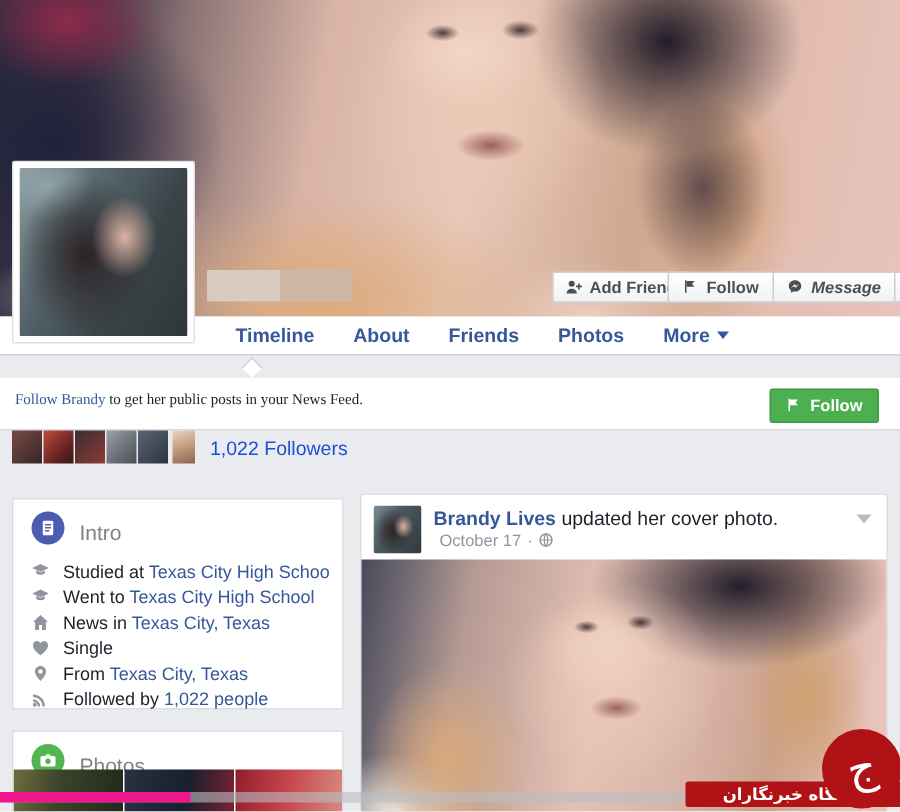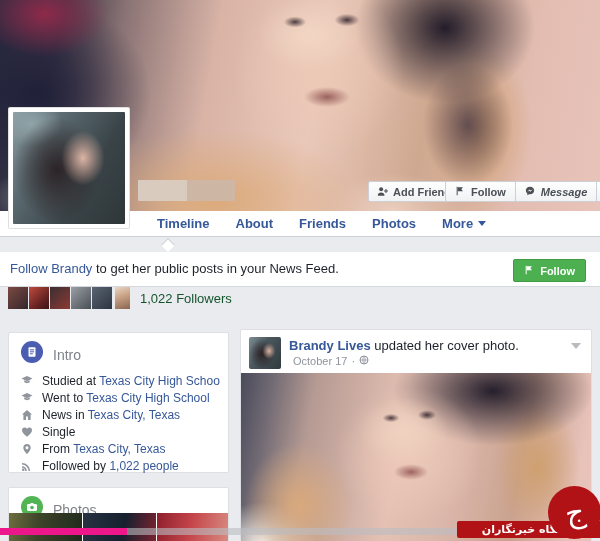--- a/index.html
+++ b/index.html
@@ -51,32 +51,32 @@
         box-sizing:border-box;border-radius:2px;padding:4px;z-index:5;cursor:pointer;}
   .ppic-img{width:112px;height:112px;border-radius:1px;
     background:
       radial-gradient(ellipse 30px 38px at 70px 46px,#dcb4a4, rgba(220,180,164,0) 72%),
       radial-gradient(ellipse 55px 66px at 44px 58px,#2c2326, rgba(44,35,38,0) 80%),
       radial-gradient(ellipse 42px 30px at 18px 12px,#8fa3a8, rgba(143,163,168,0) 75%),
       linear-gradient(120deg,#8fa0a4,#5a6a70 30%,#3a4448 65%,#2e3638);}
 
   
   .banner{left:0;top:252px;width:600px;height:35px;background:#fff;border-bottom:1px solid #d5d8dd;box-sizing:border-box;}
-  .banner-text{position:absolute;left:10px;top:9px;font-size:13px;color:#1d2129;}
+  .banner-text{position:absolute;left:10px;top:9px;font-size:10px;color:#1d2129;font-family:Liberation Serif, serif;}
   .banner-text a{color:#365899;text-decoration:none;cursor:pointer;}
   .greenbtn{position:absolute;right:14px;top:7px;height:21px;display:flex;align-items:center;gap:4px;
             padding:0 10px;background:#4caf50;border:1px solid #3f9a43;border-radius:2px;
             font-size:11px;font-weight:bold;color:#fff;cursor:pointer;}
 
   
   .fthumbs{left:8px;top:287px;display:flex;gap:1px;}
   .fthumb{width:20px;height:22px;cursor:pointer;}
   .favatar{left:115px;top:287px;width:15px;height:22px;cursor:pointer;
            background:linear-gradient(160deg,#ead6c4 0%,#c7a183 45%,#8a6450 100%);}
-  .fcount{left:140px;top:291px;font-size:13px;color:#14532d;}
+  .fcount{left:140px;top:291px;font-size:13px;color:#1d4ed8;}
 
   
   .card{background:#fff;border:1px solid #dddfe2;border-radius:2px;box-sizing:border-box;}
   .intro-card{left:8px;top:332px;width:221px;height:141px;}
   .photos-card{left:8px;top:487px;width:221px;height:60px;overflow:hidden;}
   .card-head{position:absolute;left:12px;top:8px;display:flex;align-items:flex-end;gap:10px;}
   .circ{width:22px;height:22px;border-radius:50%;display:flex;align-items:center;justify-content:center;}
   .circ.blue{background:#4a5db0;}
   .circ.green{background:#52b554;}
   .card-title{font-size:14px;color:#7f8288;}

